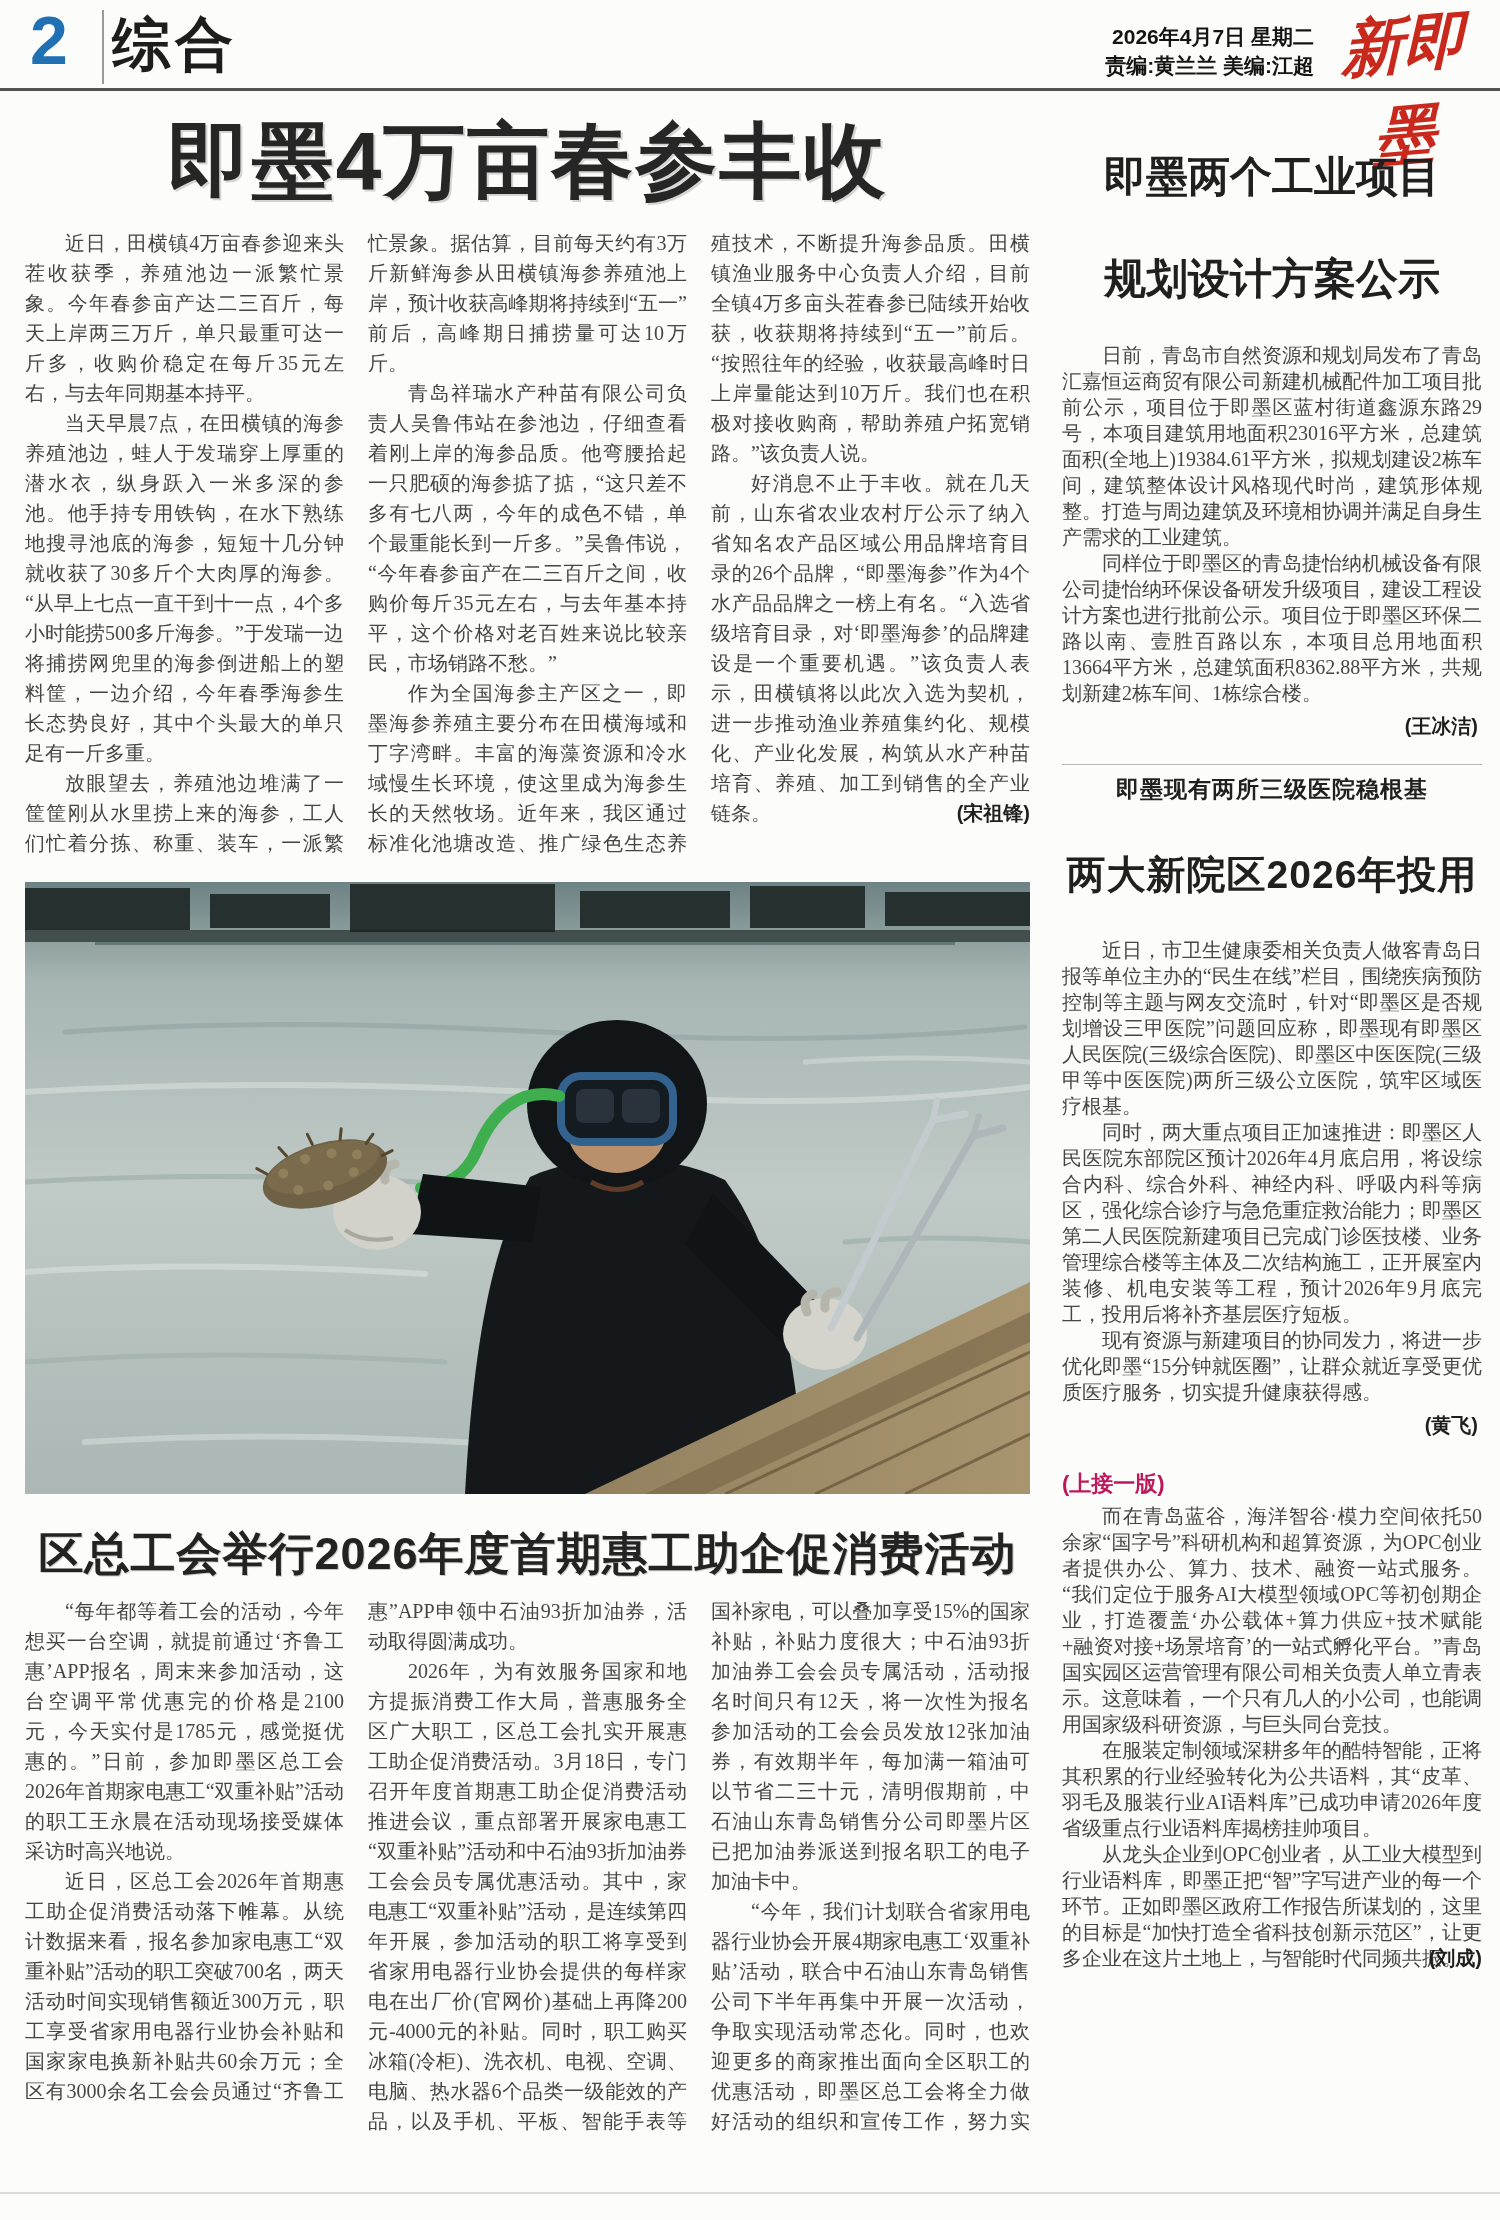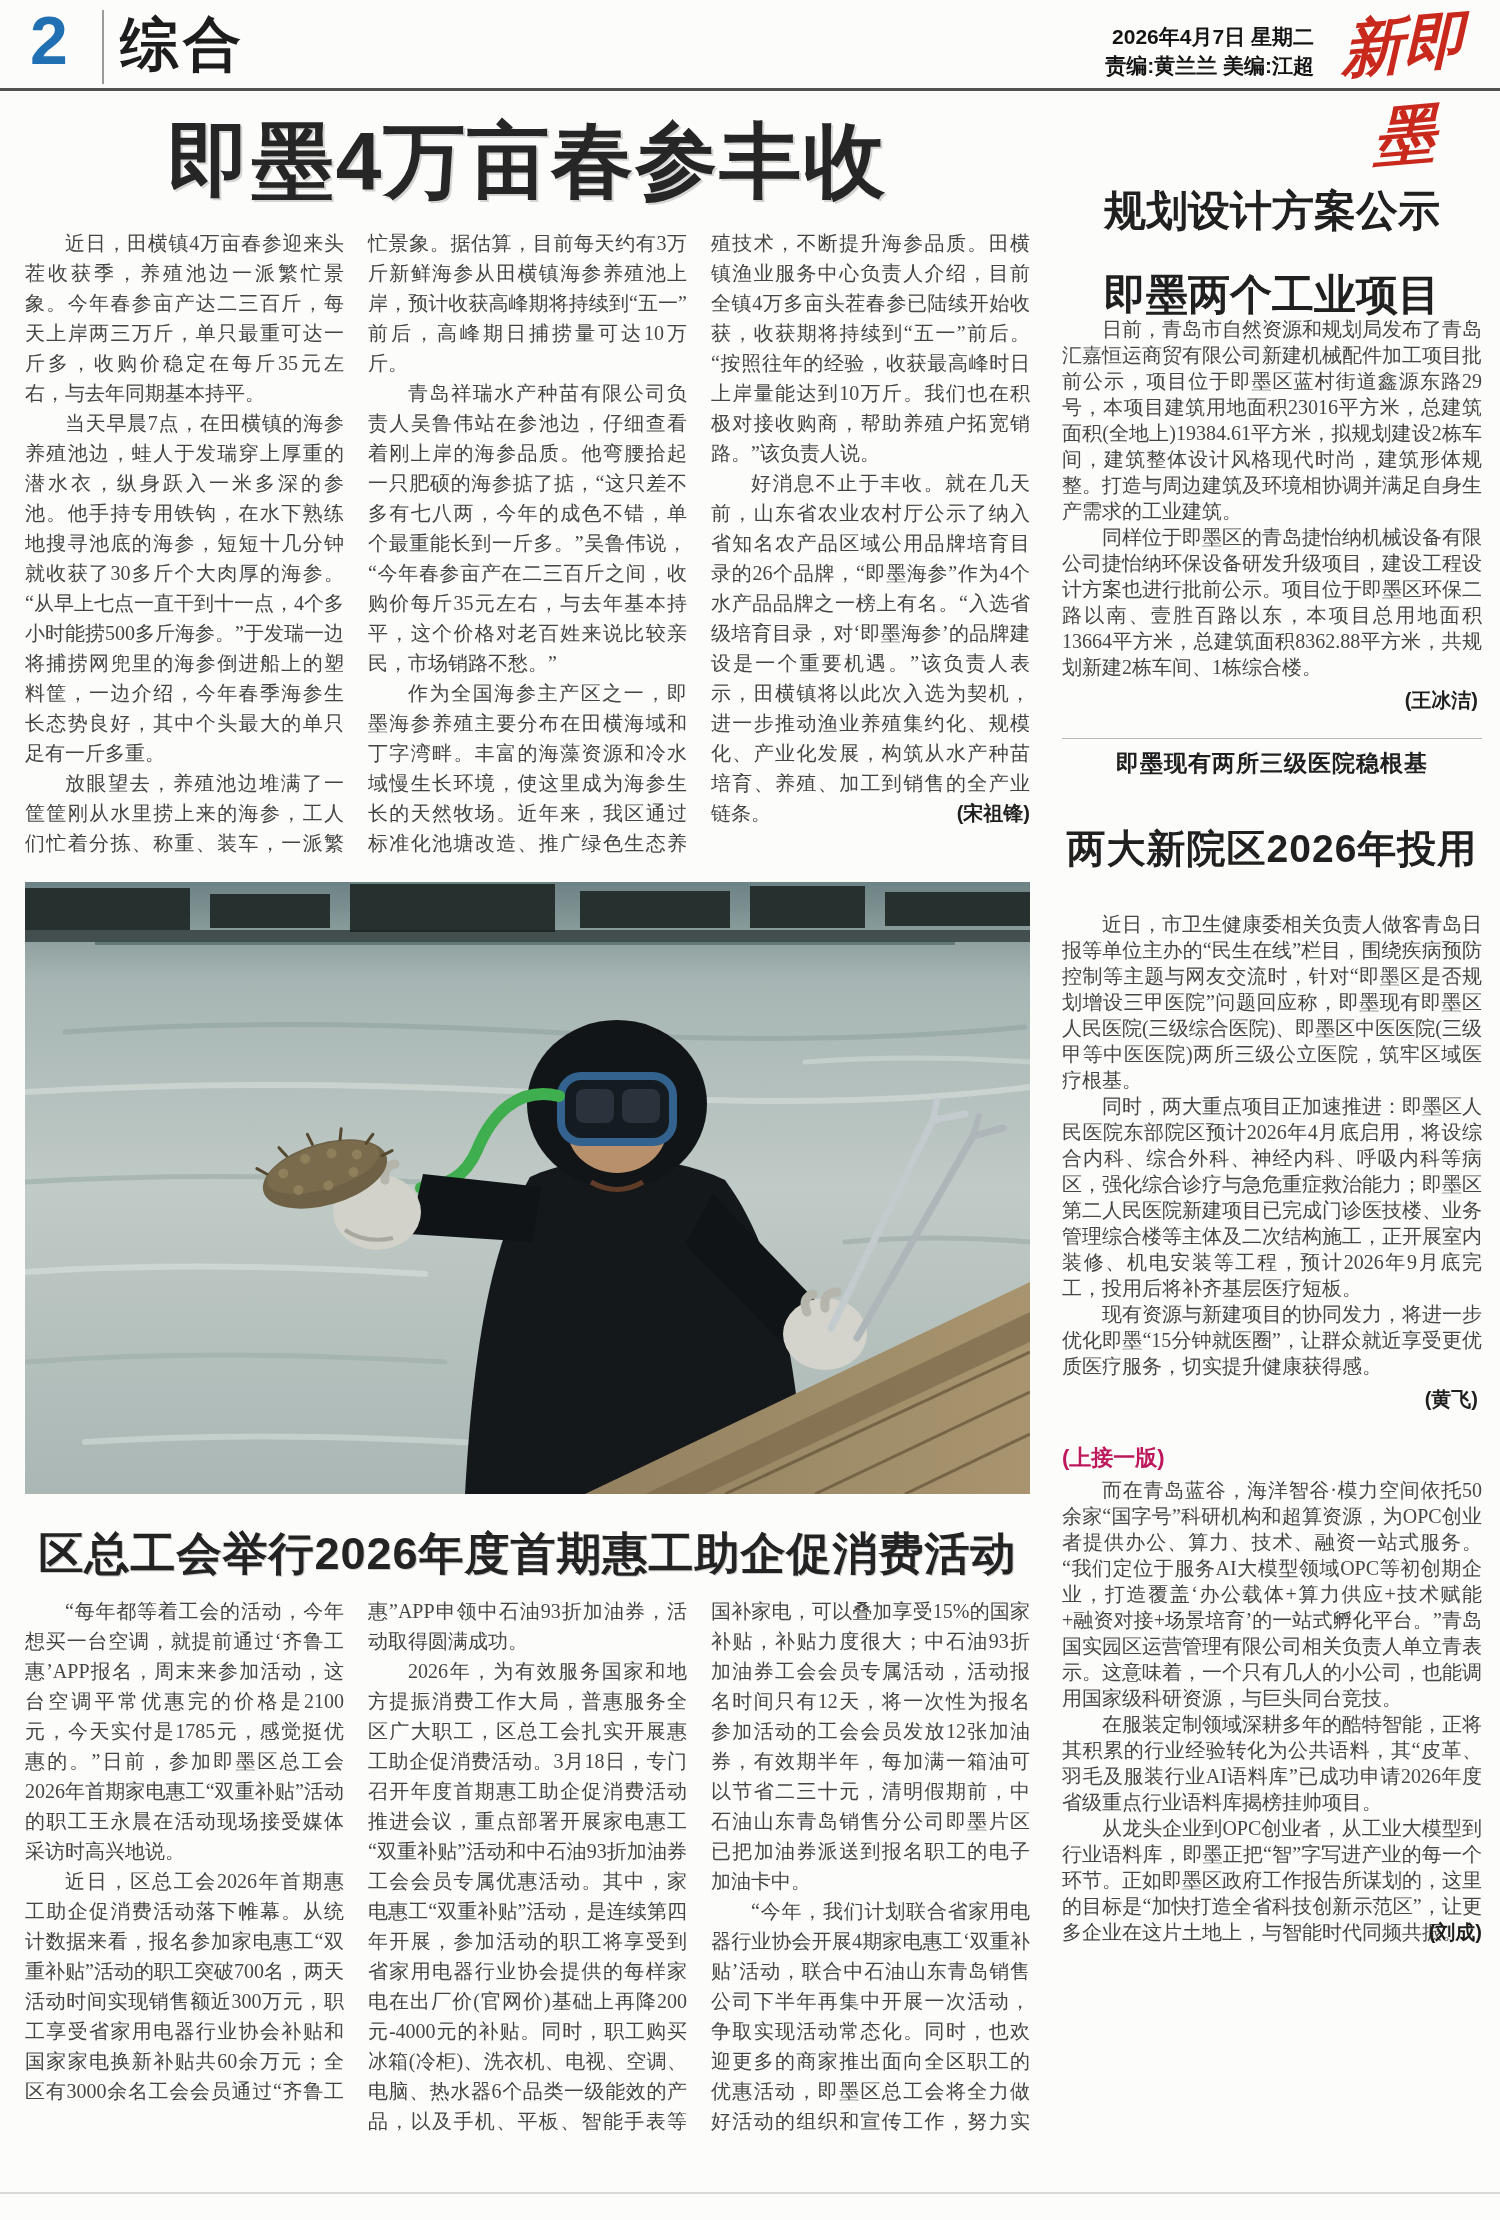--- a/index.html
+++ b/index.html
@@ -1,21 +1,21 @@
 <!DOCTYPE html>
 <html lang="zh"><head>
 <meta charset="utf-8">
 <style>
   html,body{margin:0;padding:0;background:#e8e8e6;}
   .page{position:relative;width:1500px;height:2220px;background:#fcfcfa;margin:0 auto;overflow:hidden;
         font-family:"Liberation Serif","DejaVu Serif",serif;}
   
   .pagenum{position:absolute;left:30px;top:6px;font:900 68px/1 "Liberation Sans","DejaVu Sans",sans-serif;color:#2170b3;}
   .hdr-vrule{position:absolute;left:102px;top:10px;width:2px;height:74px;background:#9a9a9a;}
-  .section-title{position:absolute;left:120px;top:12px;font:900 58px/1.1 "Liberation Sans","DejaVu Sans",sans-serif;color:#1d1d1d;letter-spacing:5px;}
+  .section-title{position:absolute;left:112px;top:12px;font:900 58px/1.1 "Liberation Sans","DejaVu Sans",sans-serif;color:#1d1d1d;letter-spacing:5px;}
   .dateblock{position:absolute;right:186px;top:22px;text-align:right;font:bold 21px/29px "Liberation Sans","DejaVu Sans",sans-serif;color:#141414;}
   .masthead{position:absolute;right:12px;top:0px;width:168px;text-align:center;
             font:bold italic 62px/90px "Liberation Serif","DejaVu Serif",serif;color:#c9291d;
             transform:rotate(-5deg) skewX(-4deg);}
   .header-rule{position:absolute;top:88px;left:0;width:1500px;height:3px;background:#525252;}
   .page-bottom-rule{position:absolute;top:2192px;left:0;width:1500px;height:2px;background:#d9d9d6;}
 
   
   .left-region{position:absolute;left:25px;top:92px;width:1005px;}
   .main-headline{margin:24px 0 0;text-align:center;
@@ -189,22 +189,22 @@
       <p>近日，区总工会2026年首期惠工助企促消费活动落下帷幕。从统计数据来看，报名参加家电惠工“双重补贴”活动的职工突破700名，两天活动时间实现销售额近300万元，职工享受省家用电器行业协会补贴和国家家电换新补贴共60余万元；全区有3000余名工会会员通过“齐鲁工惠”APP申领中石油93折加油券，活动取得圆满成功。</p>
       <p>2026年，为有效服务国家和地方提振消费工作大局，普惠服务全区广大职工，区总工会扎实开展惠工助企促消费活动。3月18日，专门召开年度首期惠工助企促消费活动推进会议，重点部署开展家电惠工“双重补贴”活动和中石油93折加油券工会会员专属优惠活动。其中，家电惠工“双重补贴”活动，是连续第四年开展，参加活动的职工将享受到省家用电器行业协会提供的每样家电在出厂价(官网价)基础上再降200元-4000元的补贴。同时，职工购买冰箱(冷柜)、洗衣机、电视、空调、电脑、热水器6个品类一级能效的产品，以及手机、平板、智能手表等国补家电，可以叠加享受15%的国家补贴，补贴力度很大；中石油93折加油券工会会员专属活动，活动报名时间只有12天，将一次性为报名参加活动的工会会员发放12张加油券，有效期半年，每加满一箱油可以节省二三十元，清明假期前，中石油山东青岛销售分公司即墨片区已把加油券派送到报名职工的电子加油卡中。</p>
       <p>“今年，我们计划联合省家用电器行业协会开展4期家电惠工‘双重补贴’活动，联合中石油山东青岛销售公司下半年再集中开展一次活动，争取实现活动常态化。同时，也欢迎更多的商家推出面向全区职工的优惠活动，即墨区总工会将全力做好活动的组织和宣传工作，努力实现惠工助企促消费的‘多赢’目标。”区总工会相关负责人表示。</p>
 
     </div>
   </div>
 
   <div class="right-region">
 
     <article class="r-article">
+      <div class="r-title industry-t1">即墨两个工业项目</div>
       <div class="r-title industry-t2">规划设计方案公示</div>
-      <div class="r-title industry-t1">即墨两个工业项目</div>
       <div class="r-body">
         <p>日前，青岛市自然资源和规划局发布了青岛汇嘉恒运商贸有限公司新建机械配件加工项目批前公示，项目位于即墨区蓝村街道鑫源东路29号，本项目建筑用地面积23016平方米，总建筑面积(全地上)19384.61平方米，拟规划建设2栋车间，建筑整体设计风格现代时尚，建筑形体规整。打造与周边建筑及环境相协调并满足自身生产需求的工业建筑。</p>
         <p>同样位于即墨区的青岛捷怡纳机械设备有限公司捷怡纳环保设备研发升级项目，建设工程设计方案也进行批前公示。项目位于即墨区环保二路以南、壹胜百路以东，本项目总用地面积13664平方米，总建筑面积8362.88平方米，共规划新建2栋车间、1栋综合楼。</p>
       </div>
       <div class="r-byline">(王冰洁)</div>
     </article>
 
     <div class="r-divider"></div>
 
     <article class="r-article">

